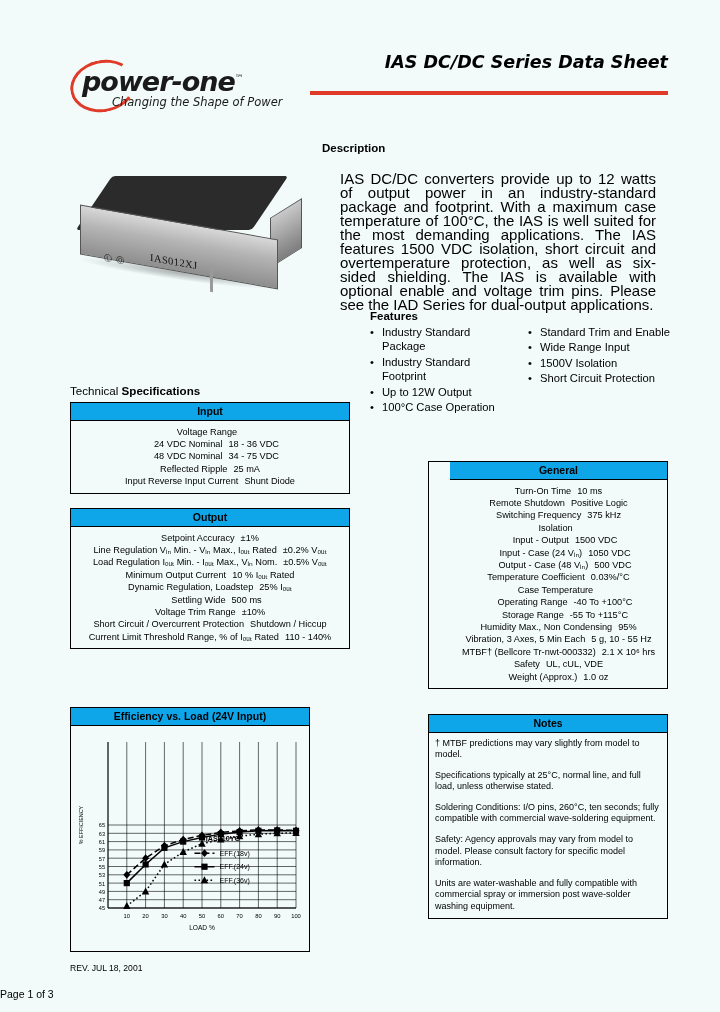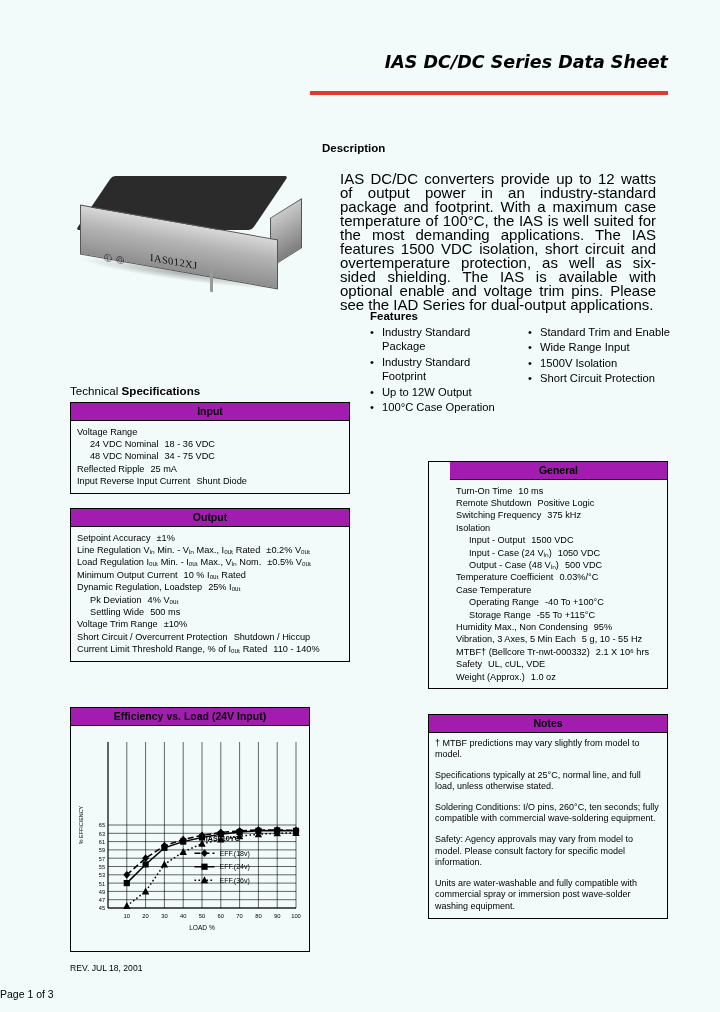--- a/index.html
+++ b/index.html
@@ -105,27 +105,27 @@
     margin-bottom:1px;
   }
   .feat-li .bul{flex:0 0 6px;}
 
   
   .tbl{
     position:absolute;border:1.6px solid #000;
     background:#f2fbfa;box-sizing:border-box;
   }
   .tbl-h{
-    background:#a21caf;border-bottom:1.6px solid #000;
+    background:#0ea5e9;border-bottom:1.6px solid #000;
     text-align:center;font-weight:bold;font-size:10.5px;
     padding:2px 0 2.5px;
   }
   .tbl-b{padding:5px 6px 5px 6px;}
   .row{
-    display:flex;justify-content:flex-start;align-items:baseline;
+    display:flex;justify-content:center;align-items:baseline;
     font-size:9.2px;line-height:12.4px;white-space:nowrap;
   }
   .row .lbl{padding-right:6px;}
   .row .val{text-align:right;}
   .ind1{padding-left:13px;}
 
   #tbl-input{left:70px;top:402px;width:280px;}
   #tbl-output{left:70px;top:508px;width:280px;}
   #tbl-general{left:428px;top:461px;width:240px;padding-left:21px;}
   #tbl-notes{left:428px;top:714px;width:240px;}
@@ -153,20 +153,25 @@
     position:absolute;left:0;right:0;top:988px;text-align:left;
     font-size:10.5px;
   }
 </style>
 </head>
 <body>
 
 <div class="page">
 
   <div class="header">
+    <div class="logo">
+      <div class="logo-swoosh"></div>
+      <div class="logo-word"><span>power-one</span><span class="logo-tm">™</span></div>
+      <div class="logo-tag">Changing the Shape of Power</div>
+    </div>
     <div class="hdr-title">IAS DC/DC Series Data Sheet</div>
     <div class="hdr-rule"></div>
   </div>
 
   <div class="photo">
     <div class="brick-shadow"></div>
     <div class="brick-top"></div>
     <div class="brick-side"></div>
     <div class="brick-face"></div>
     <div class="brick-marks">Ⓛ Ⓞ</div>
@@ -264,24 +269,20 @@
           <span class="lbl">Load Regulation Iₒᵤₜ Min. - Iₒᵤₜ Max., Vᵢₙ Nom.</span>
           <span class="val">±0.5% Vₒᵤₜ</span>
         </div>
         <div class="row">
           <span class="lbl">Minimum Output Current</span>
           <span class="val">10 % Iₒᵤₜ Rated</span>
         </div>
         <div class="row">
           <span class="lbl">Dynamic Regulation, Loadstep</span>
           <span class="val">25% Iₒᵤₜ</span>
-        </div>
-        <div class="row ">
-          <span class="lbl ind1">Pk Deviation</span>
-          <span class="val">4% Vₒᵤₜ</span>
         </div>
         <div class="row ">
           <span class="lbl ind1">Settling Wide</span>
           <span class="val">500 ms</span>
         </div>
         <div class="row">
           <span class="lbl">Voltage Trim Range</span>
           <span class="val">±10%</span>
         </div>
         <div class="row">

